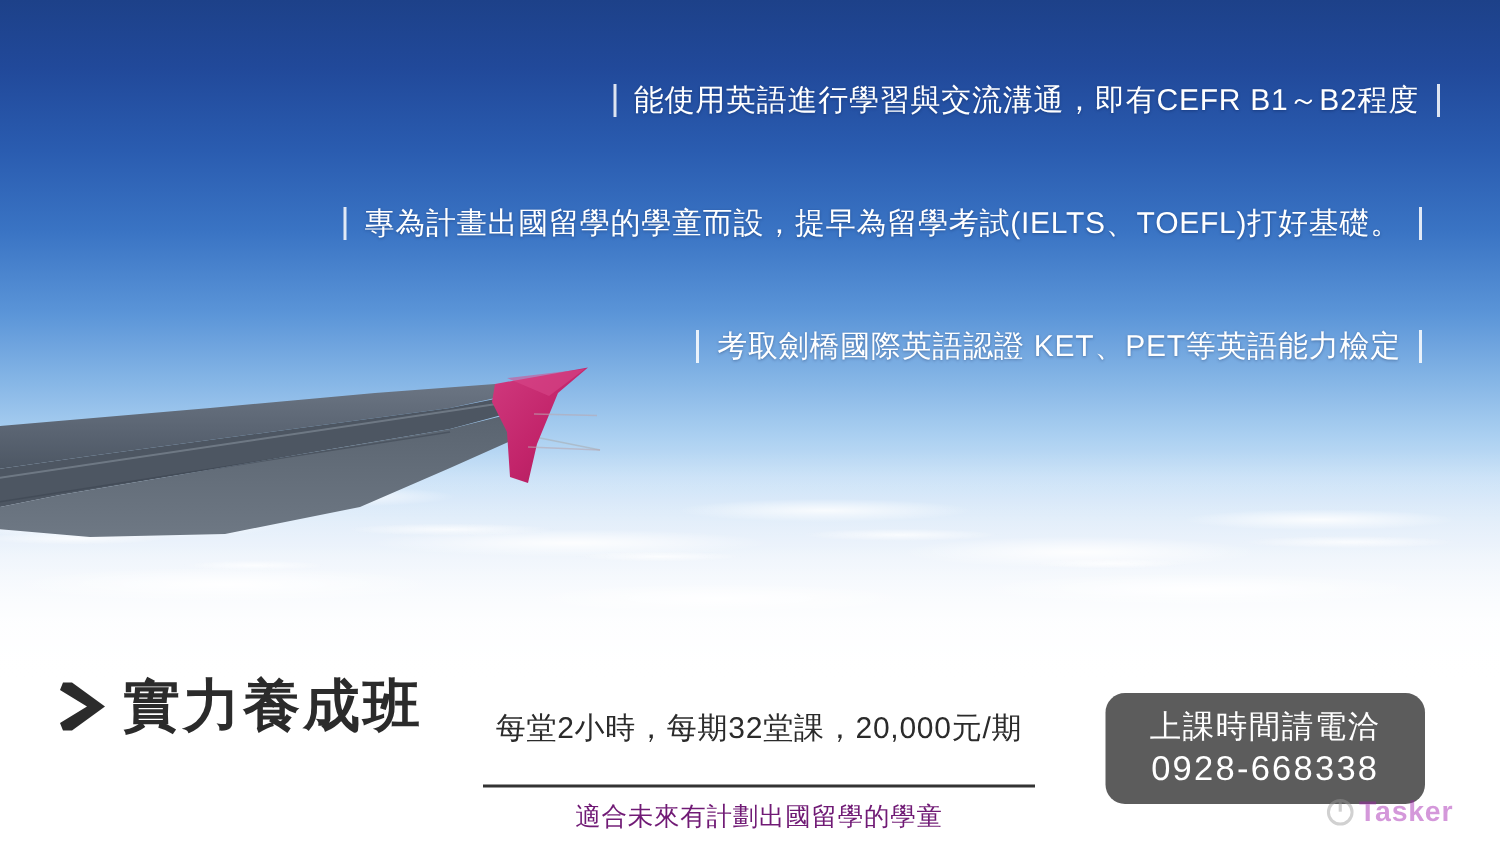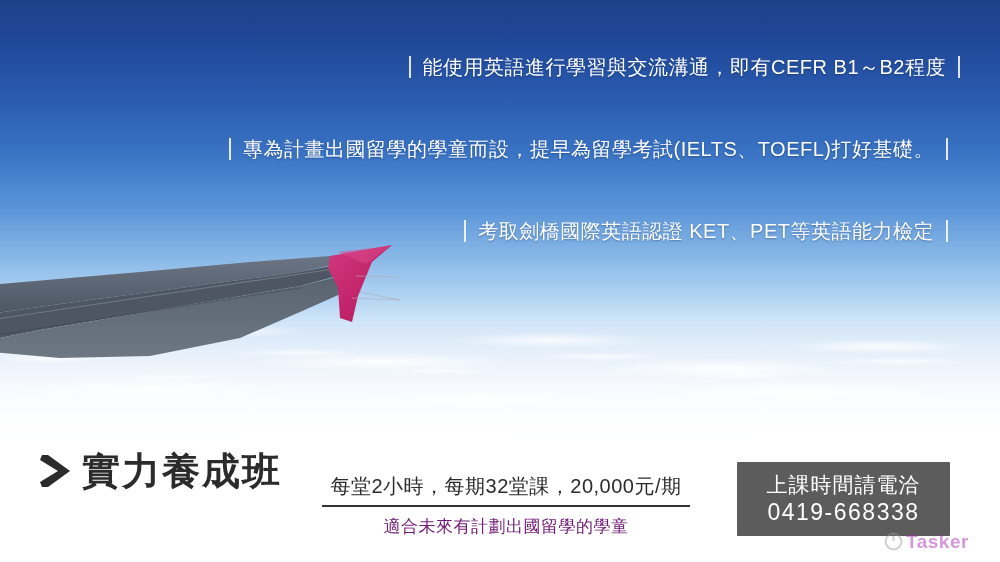--- a/index.html
+++ b/index.html
@@ -129,33 +129,33 @@
     line-height:1;
   }
 
   .details {
     position:absolute; left:322px; top:20px;
     width:368px; text-align:center;
   }
   .detail-main {
     font-size:20px; color:#2b2b2b;
     letter-spacing:.5px; line-height:1.4;
-    padding-bottom:5px;
+    padding-bottom:23px;
   }
   .rule { width:100%; height:2px; background:#333333; }
   .detail-sub {
     font-size:17px; color:#701a75;
     letter-spacing:.5px; padding-top:8px;
   }
 
   .contact {
     position:absolute; left:737px; top:10px;
     width:213px; height:74px;
     background:#5c5c5c;
-    border-radius:1px;
+    border-radius:13px;
     display:flex; flex-direction:column;
     align-items:center; justify-content:center;
   }
   .contact-title {
     font-size:21px; color:#ffffff;
     letter-spacing:1px; line-height:1.25;
   }
   .contact-phone {
     font-size:23px; color:#ffffff;
     letter-spacing:1.5px; line-height:1.25;
@@ -250,21 +250,21 @@
     </div>
 
     <div class="details">
       <div class="detail-main">每堂2小時，每期32堂課，20,000元/期</div>
       <div class="rule"></div>
       <div class="detail-sub">適合未來有計劃出國留學的學童</div>
     </div>
 
     <div class="contact">
       <div class="contact-title">上課時間請電洽</div>
-      <div class="contact-phone">0419-668338</div>
+      <div class="contact-phone">0928-668338</div>
     </div>
   </div>
 
   <div class="watermark">
     <svg class="wm-mark" viewBox="0 0 20 20">
       <circle cx="10" cy="10" r="8.3" fill="none" stroke="#9a9a9a" stroke-width="2.1"></circle>
       <rect x="8.9" y="2.2" width="2.2" height="7.4" fill="#9a9a9a"></rect>
     </svg>
     <span class="wm-text">Tasker</span>
   </div>

